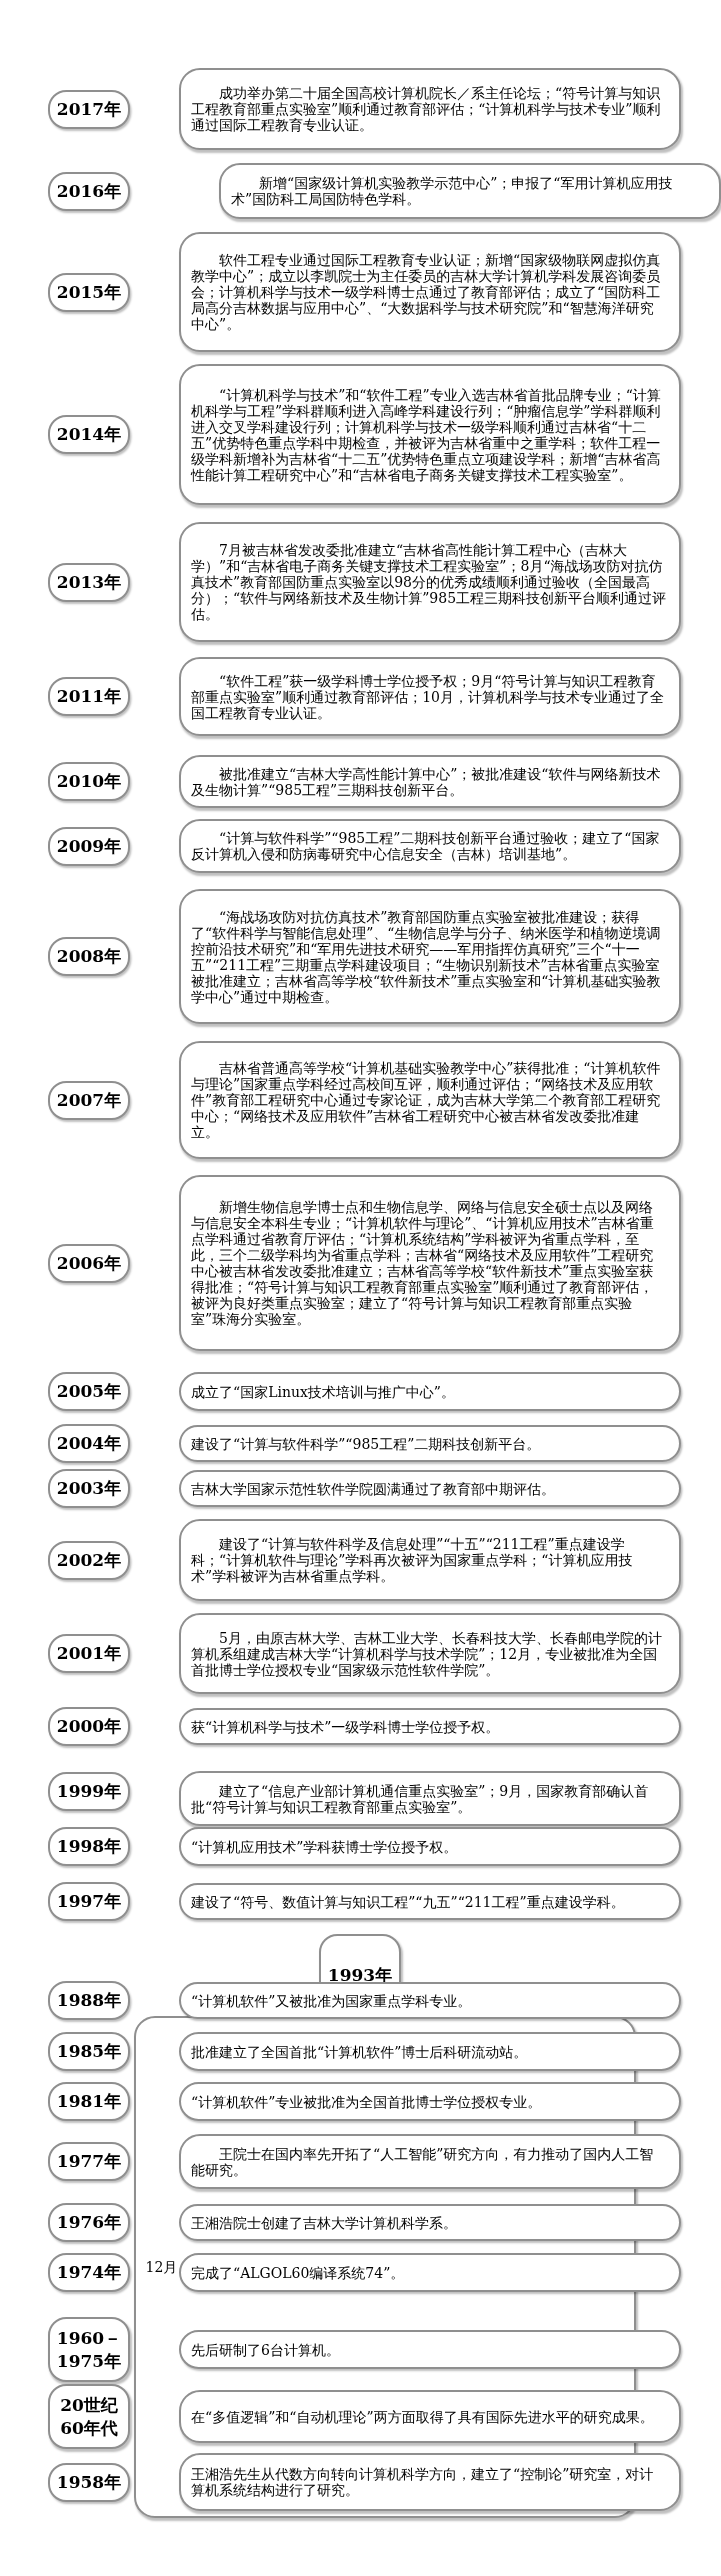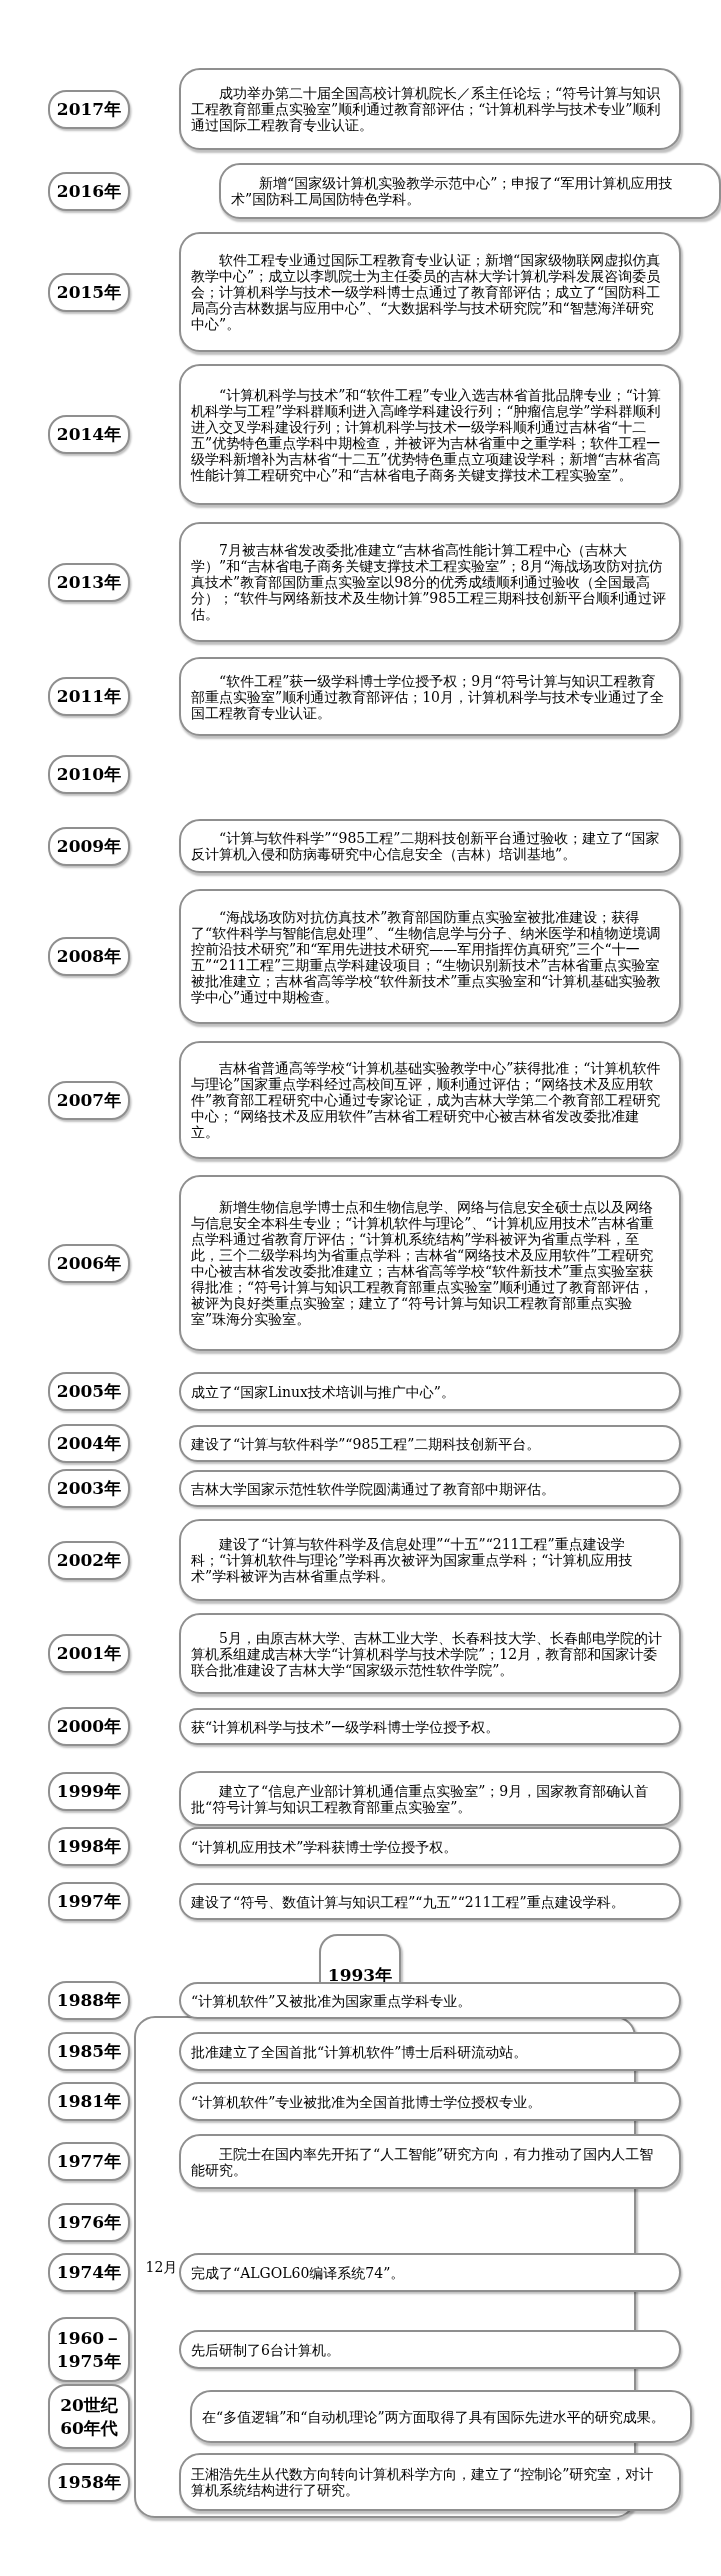--- a/index.html
+++ b/index.html
@@ -97,20 +97,23 @@
     </div>
   </div>
       <div class="entry" style="top: 657px;">
     <div class="badge">2011年</div>
     <div class="box" style="min-height: 79px;">
       <p class="txt">　　“软件工程”获一级学科博士学位授予权；9月“符号计算与知识工程教育部重点实验室”顺利通过教育部评估；10月，计算机科学与技术专业通过了全国工程教育专业认证。</p>
     </div>
   </div>
       <div class="entry" style="top: 755px;">
     <div class="badge">2010年</div>
+    <div class="box" style="min-height: 53px;">
+      <p class="txt">　　被批准建立“吉林大学高性能计算中心”；被批准建设“软件与网络新技术及生物计算”“985工程”三期科技创新平台。</p>
+    </div>
   </div>
       <div class="entry" style="top: 819px;">
     <div class="badge">2009年</div>
     <div class="box" style="min-height: 54px;">
       <p class="txt">　　“计算与软件科学”“985工程”二期科技创新平台通过验收；建立了“国家反计算机入侵和防病毒研究中心信息安全（吉林）培训基地”。</p>
     </div>
   </div>
       <div class="entry" style="top: 889px;">
     <div class="badge">2008年</div>
     <div class="box" style="min-height: 135px;">
@@ -149,21 +152,21 @@
   </div>
       <div class="entry" style="top: 1519px;">
     <div class="badge">2002年</div>
     <div class="box" style="min-height: 82px;">
       <p class="txt">　　建设了“计算与软件科学及信息处理”“十五”“211工程”重点建设学科；“计算机软件与理论”学科再次被评为国家重点学科；“计算机应用技术”学科被评为吉林省重点学科。</p>
     </div>
   </div>
       <div class="entry" style="top: 1613px;">
     <div class="badge">2001年</div>
     <div class="box" style="min-height: 81px;">
-      <p class="txt">　　5月，由原吉林大学、吉林工业大学、长春科技大学、长春邮电学院的计算机系组建成吉林大学“计算机科学与技术学院”；12月，教育部和国家计委联合批准建设了吉林大学“国家级示范性软件学院”。</p>
+      <p class="txt">　　5月，由原吉林大学、吉林工业大学、长春科技大学、长春邮电学院的计算机系组建成吉林大学“计算机科学与技术学院”；12月，专业被批准为全国首批博士学位授权专业“国家级示范性软件学院”。</p>
     </div>
   </div>
       <div class="entry" style="top: 1707px;">
     <div class="badge">2000年</div>
     <div class="box" style="min-height: 37px;">
       <p class="txt">获“计算机科学与技术”一级学科博士学位授予权。</p>
     </div>
   </div>
       <div class="entry" style="top: 1757px;">
     <div class="badge">1999年</div>
@@ -208,34 +211,37 @@
     </div>
   </div>
       <div class="entry" style="top: 2134px;">
     <div class="badge">1977年</div>
     <div class="box" style="min-height: 55px;">
       <p class="txt">　　王院士在国内率先开拓了“人工智能”研究方向，有力推动了国内人工智能研究。</p>
     </div>
   </div>
       <div class="entry" style="top: 2203px;">
     <div class="badge">1976年</div>
+    <div class="box" style="min-height: 37px;">
+      <p class="txt">王湘浩院士创建了吉林大学计算机科学系。</p>
+    </div>
   </div>
       <div class="entry" style="top: 2253px;">
     <div class="badge">1974年</div>
     <div class="box" style="min-height: 39px;">
       <p class="txt">完成了“ALGOL60编译系统74”。</p>
     </div>
   </div>
       <div class="entry" style="top: 2317px;">
     <div class="badge tall">1960－1975年</div>
     <div class="box" style="min-height: 39px;">
       <p class="txt">先后研制了6台计算机。</p>
     </div>
   </div>
-      <div class="entry" style="top: 2384px; gap: 11px;">
+      <div class="entry" style="top: 2384px;">
     <div class="badge tall">20世纪60年代</div>
     <div class="box" style="min-height: 53px;">
       <p class="txt">在“多值逻辑”和“自动机理论”两方面取得了具有国际先进水平的研究成果。</p>
     </div>
   </div>
       <div class="entry" style="top: 2453px;">
     <div class="badge">1958年</div>
     <div class="box" style="min-height: 58px;">
       <p class="txt">王湘浩先生从代数方向转向计算机科学方向，建立了“控制论”研究室，对计算机系统结构进行了研究。</p>
     </div>

